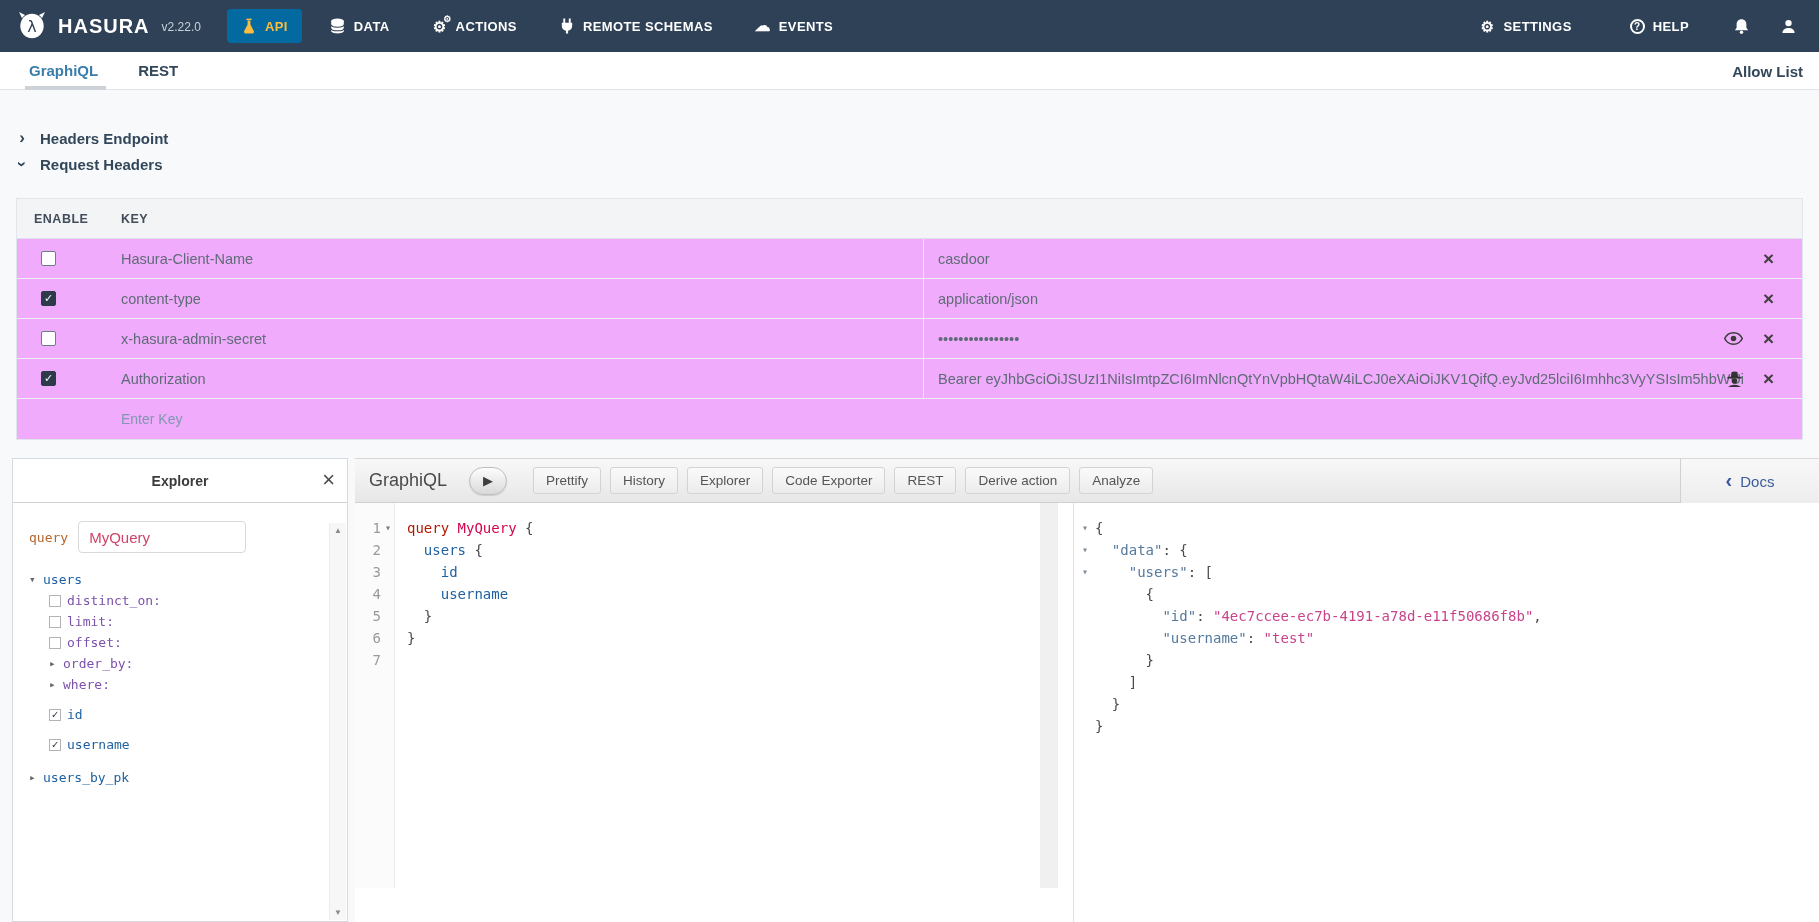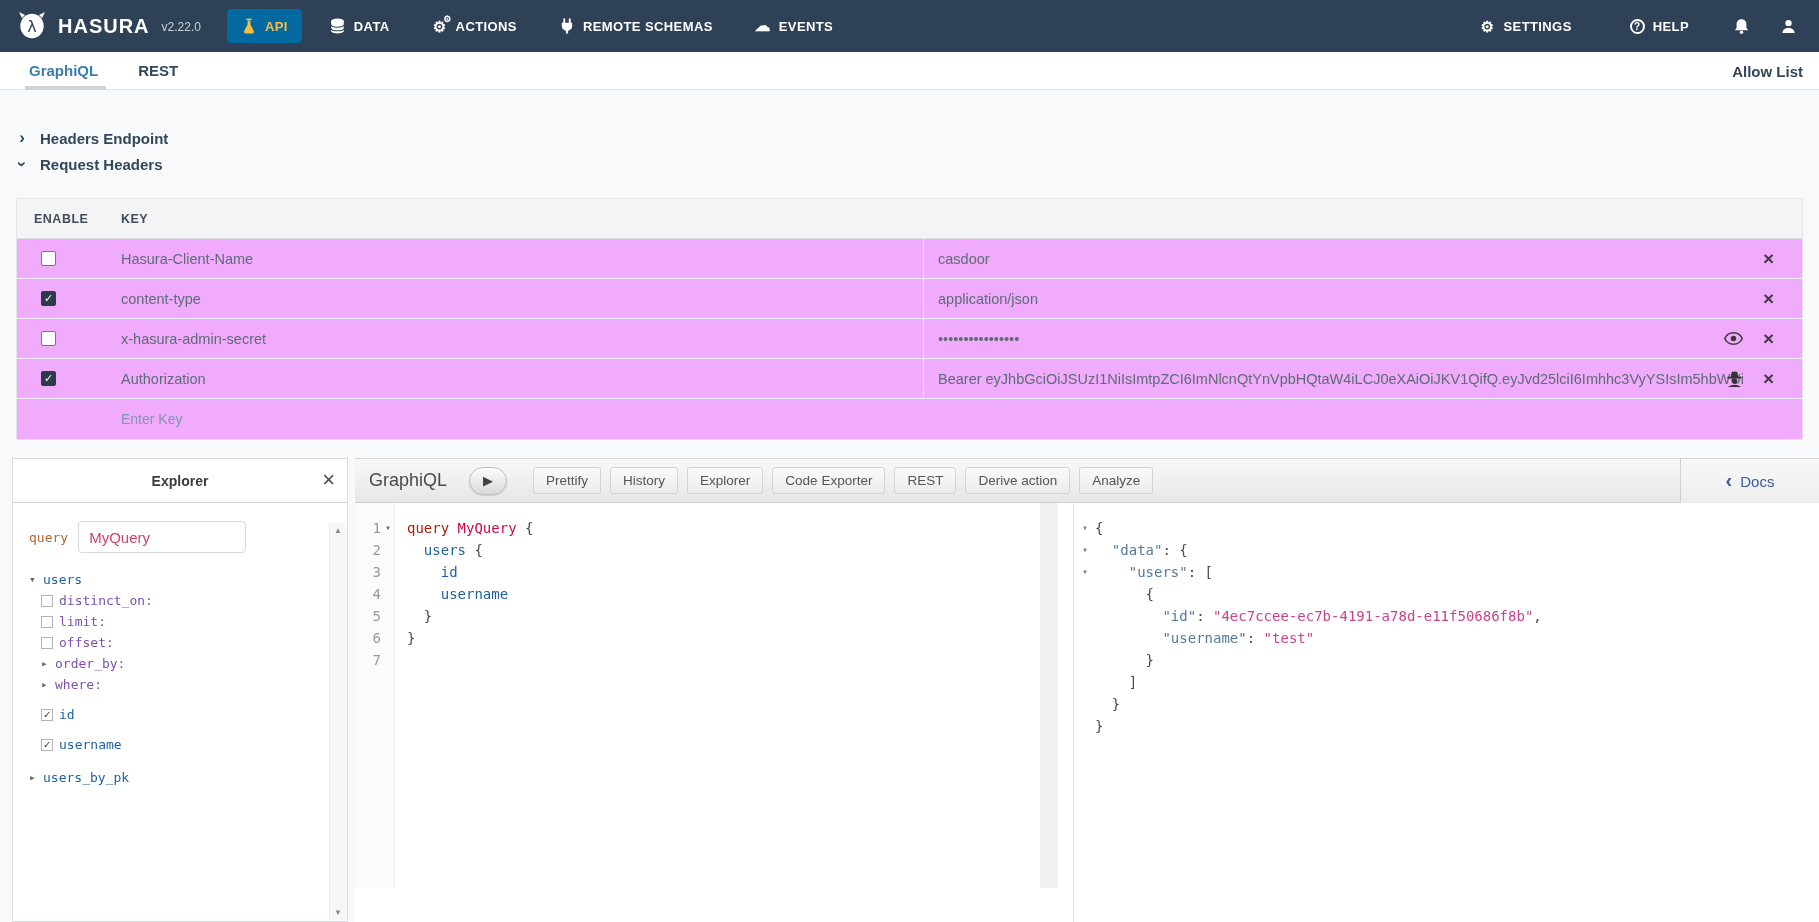--- a/index.html
+++ b/index.html
@@ -72,21 +72,21 @@
   .exp-title { height:44px; border-bottom:1px solid #d2d2d2; display:flex; align-items:center;
                justify-content:center; font-size:14px; font-weight:bold; color:#3b3b3b; position:relative; }
   .exp-close { position:absolute; right:12px; top:8px; font-size:22px; color:#4a4a4a; font-weight:normal; cursor:pointer; }
   .exp-body { padding:18px 16px 0 16px; font-family:"DejaVu Sans Mono", monospace; font-size:13px; }
   .qrow { display:flex; align-items:center; gap:10px; }
   .q-kw { color:#b5652c; }
   .q-input { width:168px; height:32px; border:1px solid #d9d9d9; border-radius:4px; padding:0 10px;
              font-size:15px; color:#ce4368; font-family:"Liberation Sans", sans-serif; outline:none; background:#fff; }
   .tree { margin-top:16px; line-height:21px; }
   .titem { display:flex; align-items:center; cursor:pointer; white-space:nowrap; }
-  .t-ind { margin-left:12px; }
+  .t-ind { margin-left:20px; }
   .t-arrow { width:14px; color:#666; font-size:11px; flex:none; }
   .t-blue { color:#1f61a0; }
   .t-purple { color:#7b52ab; }
   .xcb { width:12px; height:12px; border:1px solid #b3b3b3; background:#fff; margin-right:6px; flex:none;
          display:flex; align-items:center; justify-content:center; font-size:11px; color:#273449; line-height:1; }
   .mt9 { margin-top:9px; } .mt12 { margin-top:12px; }
   .exp-scroll { position:absolute; right:1px; top:64px; bottom:1px; width:17px; background:#f7f7f7;
                 border-left:1px solid #ededed; }
   .exp-scroll .sa { position:absolute; left:0; width:100%; text-align:center; font-size:8px; color:#8a8a8a; cursor:pointer; }
   .sa.up { top:3px; } .sa.dn { bottom:3px; }

